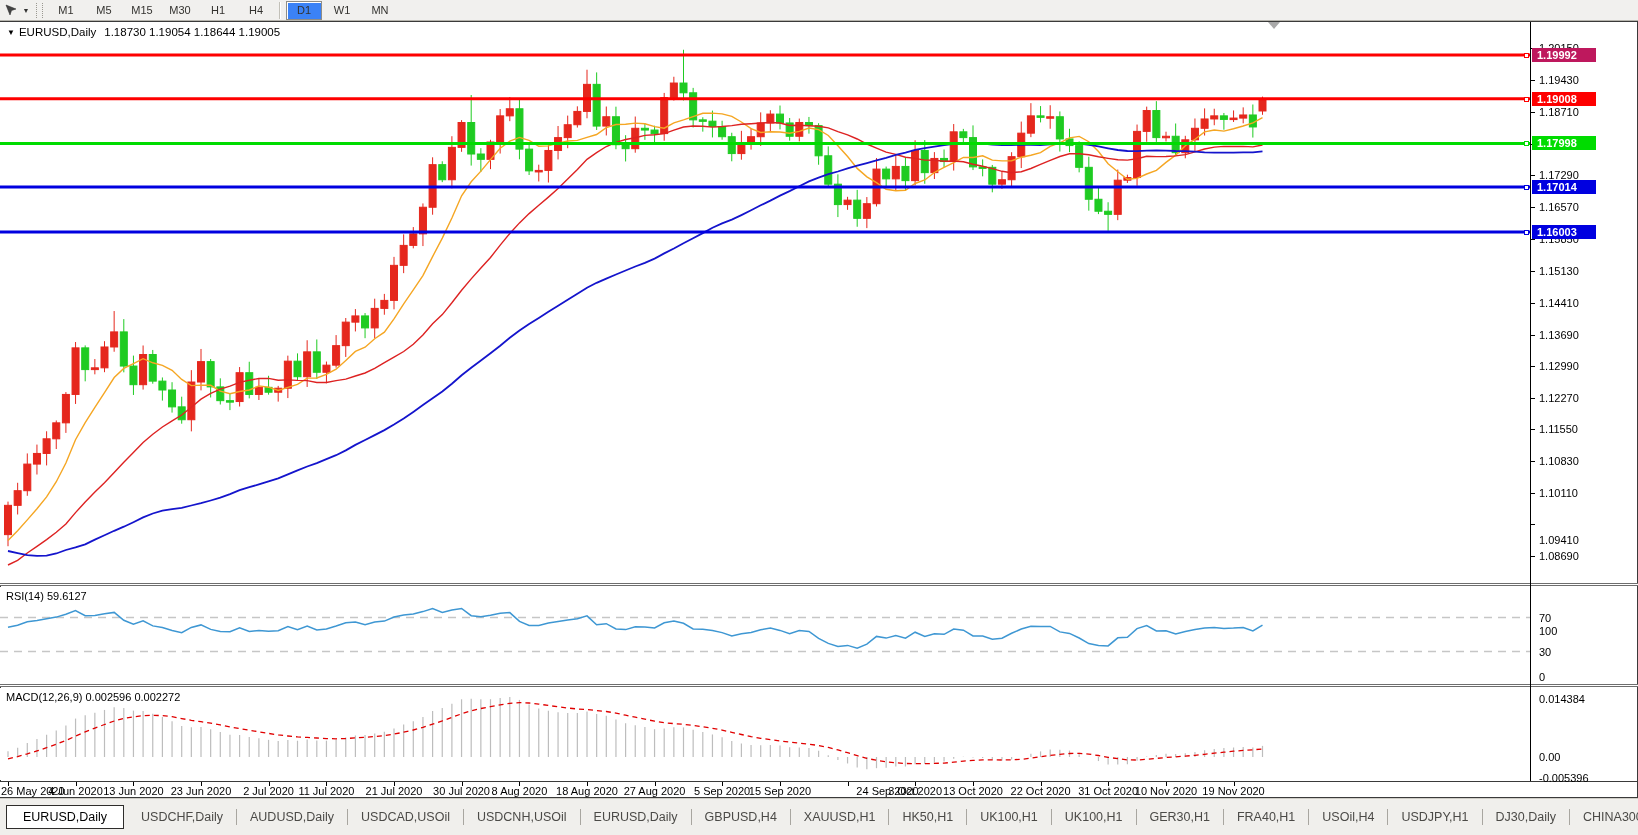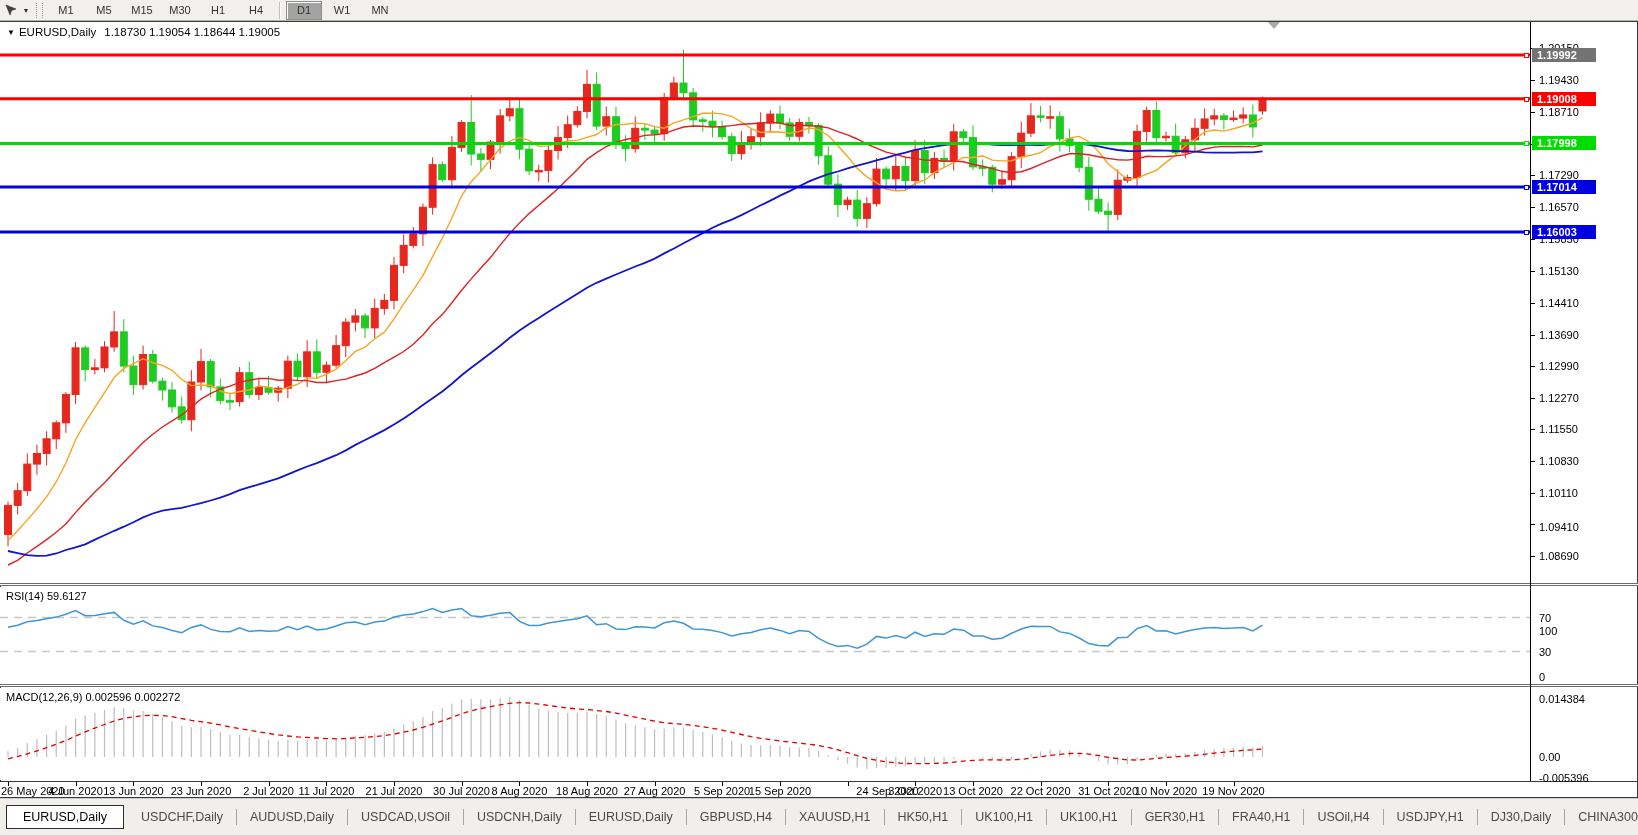--- a/index.html
+++ b/index.html
@@ -7,21 +7,21 @@
           font-family:"Liberation Sans",sans-serif;background:#fff;}
   
   .toolbar{position:absolute;left:0;top:0;width:1638px;height:21px;background:#f1f0ee;
            border-bottom:1px solid #b6b4ad;display:flex;align-items:center;box-sizing:border-box;}
   .tool-icon{width:18px;height:17px;margin-left:2px;display:flex;align-items:center;justify-content:center;cursor:pointer;}
   .tool-caret{font-size:7px;color:#333;width:12px;text-align:center;cursor:pointer;}
   .tb-grip{width:5px;height:15px;margin:0 4px;border-left:1px dotted #9a9891;border-right:1px dotted #9a9891;}
   .tb-divider{width:1px;height:17px;background:#c2c0b8;margin:0 4px;border-right:1px solid #fff;}
   .tb-btn{min-width:26px;height:17px;line-height:17px;text-align:center;font-size:11px;color:#33322f;
           padding:0 4px;margin:12px 1px;border:1px solid transparent;cursor:pointer;}
-  .tb-btn.active{background:#a3a3a3;border:1px solid #8f8d86;box-shadow:inset 1px 1px 0 #fff;}
+  .tb-btn.active{background:#3b82f6;border:1px solid #8f8d86;box-shadow:inset 1px 1px 0 #fff;}
   
   .chart-window{position:absolute;left:0;top:21px;width:1638px;height:777px;box-sizing:border-box;
                 border:1px solid #3a3a3a;background:#fff;}
   .chart-header{position:absolute;left:7px;top:26px;font-size:11.5px;color:#000;z-index:30;}
   .chart-header .tri{font-size:8px;vertical-align:1px;margin-right:4px;}
   .chart-header .ohlc{margin-left:8px;}
   .panel-label{position:absolute;left:6px;font-size:11px;color:#000;z-index:30;}
   .shift-marker{position:absolute;left:1268px;top:22px;width:0;height:0;z-index:25;
                 border-left:6px solid transparent;border-right:6px solid transparent;border-top:7px solid #a9a9a9;}
   .sep{position:absolute;left:0;width:1638px;height:3px;background:#fff;
@@ -530,24 +530,24 @@
       <div class="axis-label" style="top: 338.609px;">1.12990</div>
       <div class="axis-tick" style="top: 376.548px;"></div>
       <div class="axis-label" style="top: 370.548px;">1.12270</div>
       <div class="axis-tick" style="top: 408.487px;"></div>
       <div class="axis-label" style="top: 402.487px;">1.11550</div>
       <div class="axis-tick" style="top: 440.426px;"></div>
       <div class="axis-label" style="top: 434.426px;">1.10830</div>
       <div class="axis-tick" style="top: 472.366px;"></div>
       <div class="axis-label" style="top: 466.366px;">1.10110</div>
       <div class="axis-tick" style="top: 503.418px;"></div>
-      <div class="axis-label" style="top: 500px;">1.09410</div>
+      <div class="axis-label" style="top: 513px;">1.09410</div>
       <div class="axis-tick" style="top: 535.357px;"></div>
       <div class="axis-label" style="top: 529.357px;">1.08690</div>
-      <div class="tag" style="top: 27px; background: #737373;">1.19992</div>
+      <div class="tag" style="top: 27px; background: #be185d;">1.19992</div>
       <div class="notch" style="top: 32px; border: 1px solid rgb(254, 0, 0);"></div>
       <div class="tag" style="top: 70.6502px; background: rgb(254, 0, 0);">1.19008</div>
       <div class="notch" style="top: 75.6502px; border: 1px solid rgb(254, 0, 0);"></div>
       <div class="tag" style="top: 115.454px; background: rgb(0, 220, 0);">1.17998</div>
       <div class="notch" style="top: 120.454px; border: 1px solid rgb(0, 220, 0);"></div>
       <div class="tag" style="top: 159.104px; background: rgb(0, 0, 224);">1.17014</div>
       <div class="notch" style="top: 164.104px; border: 1px solid rgb(0, 0, 224);"></div>
       <div class="tag" style="top: 203.952px; background: rgb(0, 0, 224);">1.16003</div>
       <div class="notch" style="top: 208.952px; border: 1px solid rgb(0, 0, 224);"></div>
       <div class="axis-label" style="top: 565px; margin-top: 39px;">100</div>
@@ -602,21 +602,21 @@
     </div>
 
   <div class="tab-bar" id="tab-bar">
       <div class="tab active">EURUSD,Daily</div>
       <div class="tab">USDCHF,Daily</div>
       <div class="tab-sep"></div>
       <div class="tab">AUDUSD,Daily</div>
       <div class="tab-sep"></div>
       <div class="tab">USDCAD,USOil</div>
       <div class="tab-sep"></div>
-      <div class="tab">USDCNH,Daily</div>
+      <div class="tab">USDCNH,USOil</div>
       <div class="tab-sep"></div>
       <div class="tab">EURUSD,Daily</div>
       <div class="tab-sep"></div>
       <div class="tab">GBPUSD,H4</div>
       <div class="tab-sep"></div>
       <div class="tab">XAUUSD,H1</div>
       <div class="tab-sep"></div>
       <div class="tab">HK50,H1</div>
       <div class="tab-sep"></div>
       <div class="tab">UK100,H1</div>

